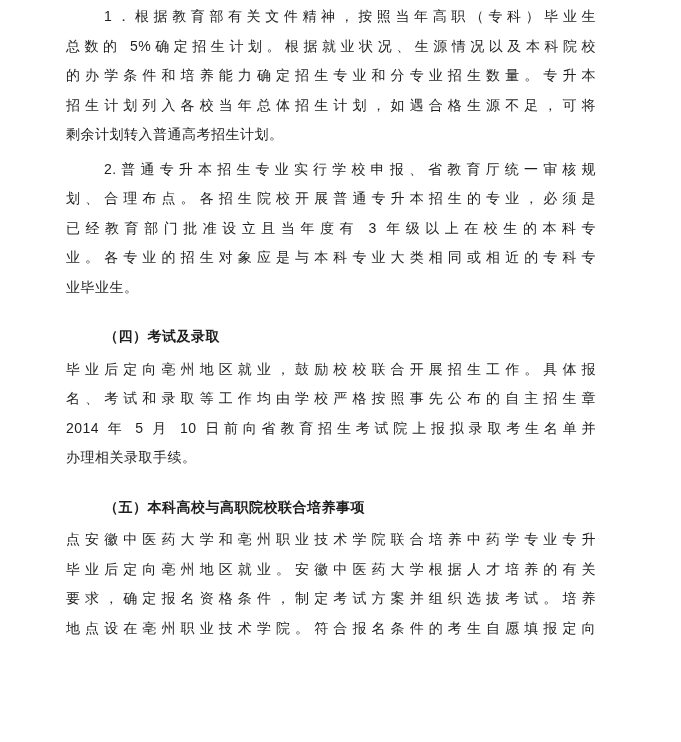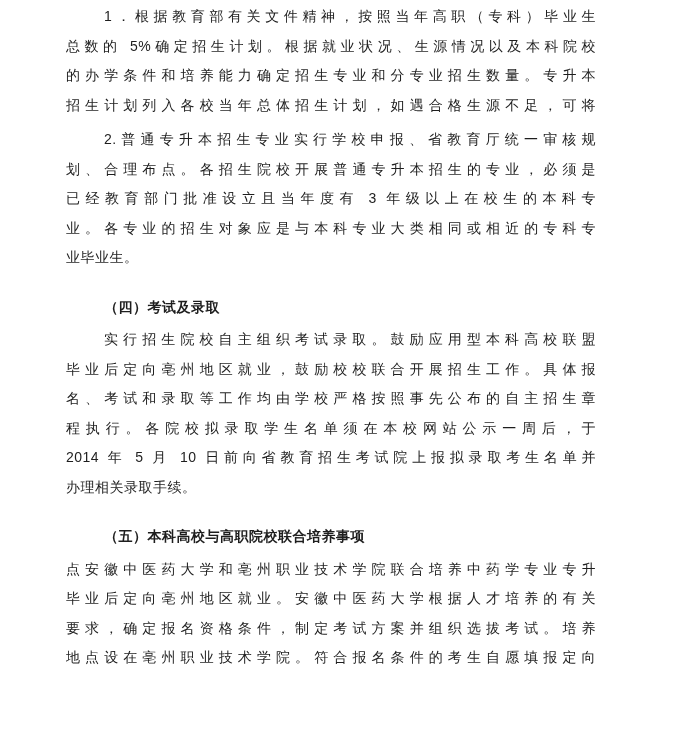--- a/index.html
+++ b/index.html
@@ -53,36 +53,35 @@
 </head>
 <body>
 
 <div class="page">
   <div class="doc" id="doc">
       <div class="block block-paragraph">
         <div class="line indent">1．根据教育部有关文件精神，按照当年高职（专科）毕业生</div>
         <div class="line">总数的 5%确定招生计划。根据就业状况、生源情况以及本科院校</div>
         <div class="line">的办学条件和培养能力确定招生专业和分专业招生数量。专升本</div>
         <div class="line">招生计划列入各校当年总体招生计划，如遇合格生源不足，可将</div>
+        <div class="line no-just">剩余计划转入普通高考招生计划。</div>
       </div>
       <div class="block block-paragraph">
         <div class="line indent">2.普通专升本招生专业实行学校申报、省教育厅统一审核规</div>
         <div class="line">划、合理布点。各招生院校开展普通专升本招生的专业，必须是</div>
         <div class="line">已经教育部门批准设立且当年度有 3 年级以上在校生的本科专</div>
         <div class="line">业。各专业的招生对象应是与本科专业大类相同或相近的专科专</div>
         <div class="line no-just">业毕业生。</div>
       </div>
       <div class="block block-heading">
         <div class="line indent no-just">（四）考试及录取</div>
       </div>
       <div class="block block-paragraph">
-        <div class="line indent">实行招生院校自主组织考试录取。鼓励应用型本科高校联盟</div>
         <div class="line">毕业后定向亳州地区就业，鼓励校校联合开展招生工作。具体报</div>
         <div class="line">名、考试和录取等工作均由学校严格按照事先公布的自主招生章</div>
-        <div class="line">程执行。各院校拟录取学生名单须在本校网站公示一周后，于</div>
         <div class="line">2014 年 5 月 10 日前向省教育招生考试院上报拟录取考生名单并</div>
         <div class="line no-just">办理相关录取手续。</div>
       </div>
       <div class="block block-heading">
         <div class="line indent no-just">（五）本科高校与高职院校联合培养事项</div>
       </div>
       <div class="block block-paragraph">
         <div class="line">点安徽中医药大学和亳州职业技术学院联合培养中药学专业专升</div>
         <div class="line">毕业后定向亳州地区就业。安徽中医药大学根据人才培养的有关</div>
         <div class="line">要求，确定报名资格条件，制定考试方案并组织选拔考试。培养</div>

